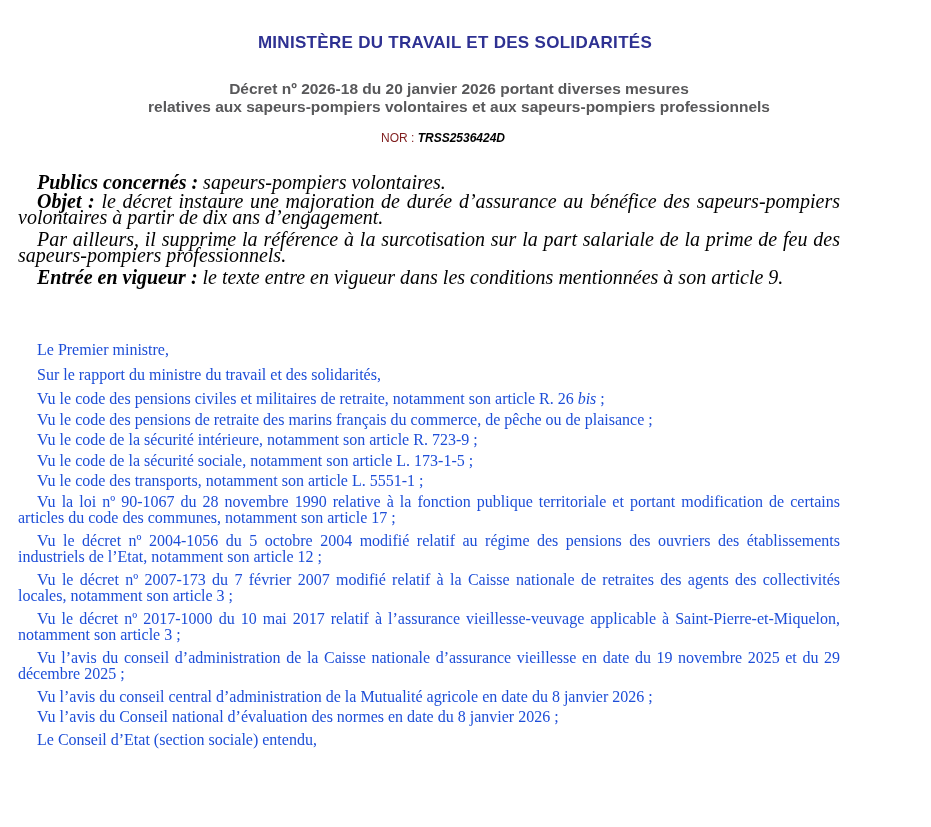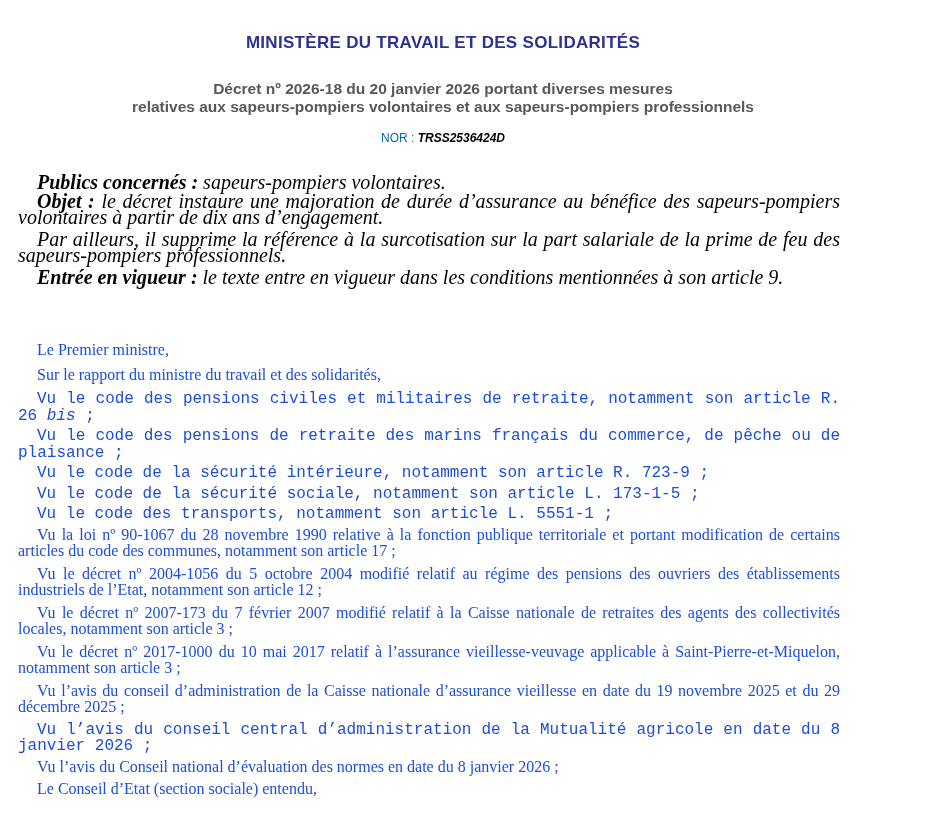--- a/index.html
+++ b/index.html
@@ -1,47 +1,47 @@
 <!DOCTYPE html>
 <html><head>
 <meta charset="utf-8">
 <style>
   html, body { margin: 0; padding: 0; background: #ffffff; }
   body { width: 931px; height: 827px; overflow: hidden; position: relative; }
   .ministry {
-    position: absolute; left: 0; top: 33px; width: 886px; text-align: center;
+    position: absolute; left: 12px; top: 33px; width: 886px; text-align: center;
     font-family: "Liberation Sans", sans-serif; font-weight: bold; font-size: 17px;
     color: #2e3192; letter-spacing: 0.3px;
   }
   .title {
-    position: absolute; left: 0; top: 80px; width: 886px; text-align: center;
+    position: absolute; left: 16px; top: 80px; width: 886px; text-align: center;
     font-family: "Liberation Sans", sans-serif; font-weight: bold; font-size: 15.5px;
     color: #58585a; line-height: 18px;
   }
   .nor {
     position: absolute; left: 0; top: 131px; width: 886px; text-align: center;
     font-family: "Liberation Sans", sans-serif; font-size: 12px;
   }
-  .nor .nor-label { color: #0369a1; }
+  .nor .nor-label { color: #7f1d1d; }
   .nor .nor-value { color: #000; font-style: italic; font-weight: bold; text-align: right; }
   .notice {
     position: absolute; left: 18px; top: 174px; width: 822px;
     font-family: "Liberation Serif", serif; font-style: italic; font-size: 20px;
     line-height: 16.5px; color: #000;
   }
   .notice p { margin: 0 0 5px 0; text-indent: 19px; text-align: justify; }
   .notice p.tight { margin-bottom: 2px; }
   .notice b { font-weight: bold; }
   .body {
     position: absolute; left: 18px; top: 342px; width: 822px;
     font-family: "Liberation Serif", serif; font-size: 16px; line-height: 16.5px; color: #1d4ed8;
   }
   .body p { margin: 0 0 6px 0; text-indent: 19px; text-align: justify; }
   .body p.gap { margin-bottom: 8px; }
-  .body p.tight { margin-bottom: 4px; font-family: Liberation Mono, monospace; }
+  .body p.tight { margin-bottom: 4px; }
 </style>
 </head>
 <body>
 
 <div class="ministry">MINISTÈRE DU TRAVAIL ET DES SOLIDARITÉS</div>
 
 <div class="title">
   <div>Décret nº 2026-18 du 20 janvier 2026 portant diverses mesures</div>
   <div>relatives aux sapeurs-pompiers volontaires et aux sapeurs-pompiers professionnels</div>
 </div>

